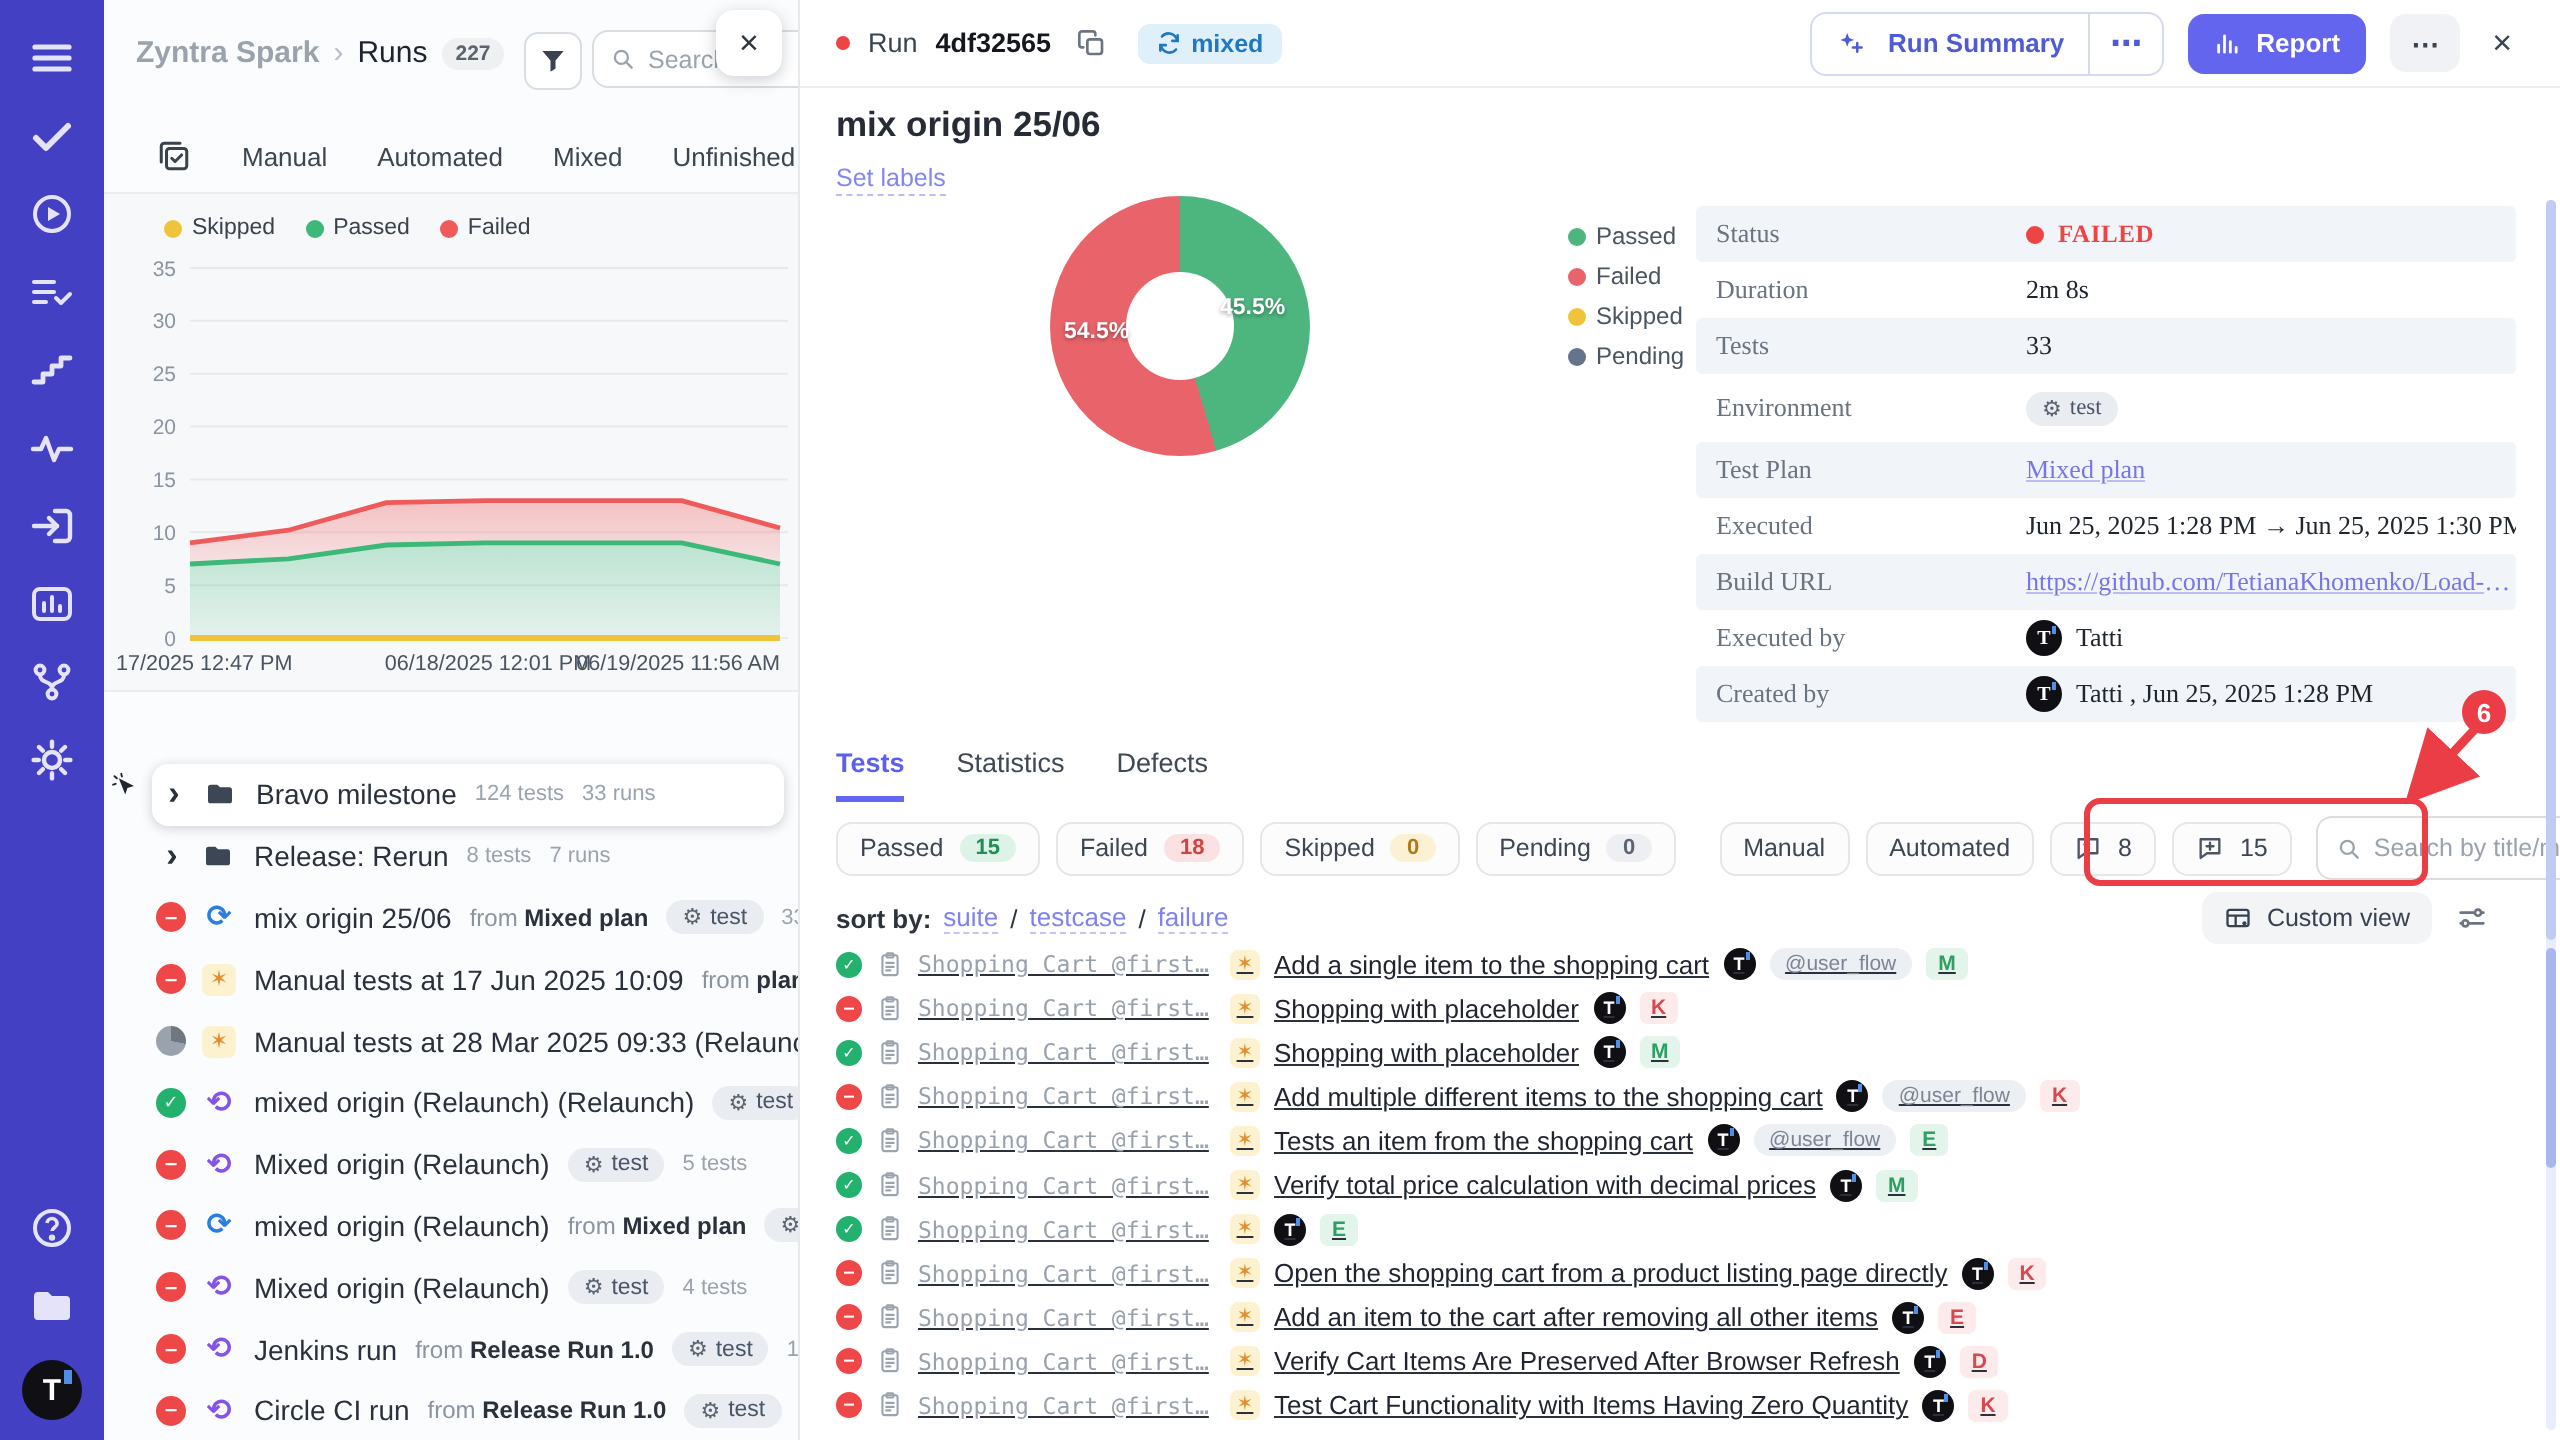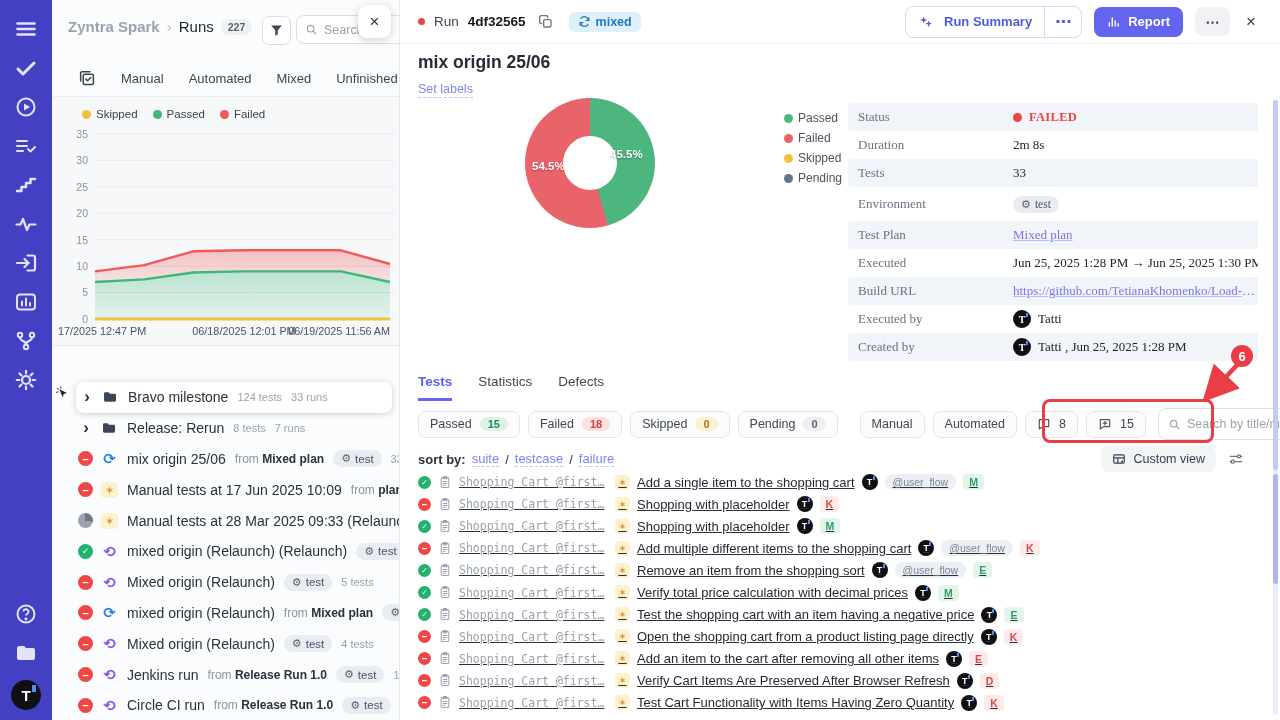--- a/index.html
+++ b/index.html
@@ -753,21 +753,21 @@
           <span class="tst tst-passed"></span>
           <span class="clip">
             <svg viewBox="0 0 24 24" fill="none" stroke="currentColor" stroke-width="1.8" stroke-linecap="round">
               <rect x="5.5" y="4.5" width="13" height="17" rx="2"></rect>
               <rect x="9" y="2.8" width="6" height="3.6" rx="1"></rect>
               <path d="M8.8 11h6.4M8.8 14.5h6.4M8.8 17.5h3.5"></path>
             </svg>
           </span>
           <span class="suite">Shopping Cart @first…</span>
           <span class="tburst">✶</span>
-          <span class="ttl">Remove an item from the shopping sort</span>
+          <span class="ttl">Tests an item from the shopping cart</span>
           <span class="av15">T</span>
           <span class="tag">@user_flow</span>
           <span class="lb lb-green">E</span>
         </div>
         <div class="trow">
           <span class="tst tst-passed"></span>
           <span class="clip">
             <svg viewBox="0 0 24 24" fill="none" stroke="currentColor" stroke-width="1.8" stroke-linecap="round">
               <rect x="5.5" y="4.5" width="13" height="17" rx="2"></rect>
               <rect x="9" y="2.8" width="6" height="3.6" rx="1"></rect>
@@ -784,21 +784,20 @@
           <span class="tst tst-passed"></span>
           <span class="clip">
             <svg viewBox="0 0 24 24" fill="none" stroke="currentColor" stroke-width="1.8" stroke-linecap="round">
               <rect x="5.5" y="4.5" width="13" height="17" rx="2"></rect>
               <rect x="9" y="2.8" width="6" height="3.6" rx="1"></rect>
               <path d="M8.8 11h6.4M8.8 14.5h6.4M8.8 17.5h3.5"></path>
             </svg>
           </span>
           <span class="suite">Shopping Cart @first…</span>
           <span class="tburst">✶</span>
-          <span class="ttl">Test the shopping cart with an item having a negative price</span>
           <span class="av15">T</span>
           <span class="lb lb-green">E</span>
         </div>
         <div class="trow">
           <span class="tst tst-failed"></span>
           <span class="clip">
             <svg viewBox="0 0 24 24" fill="none" stroke="currentColor" stroke-width="1.8" stroke-linecap="round">
               <rect x="5.5" y="4.5" width="13" height="17" rx="2"></rect>
               <rect x="9" y="2.8" width="6" height="3.6" rx="1"></rect>
               <path d="M8.8 11h6.4M8.8 14.5h6.4M8.8 17.5h3.5"></path>

